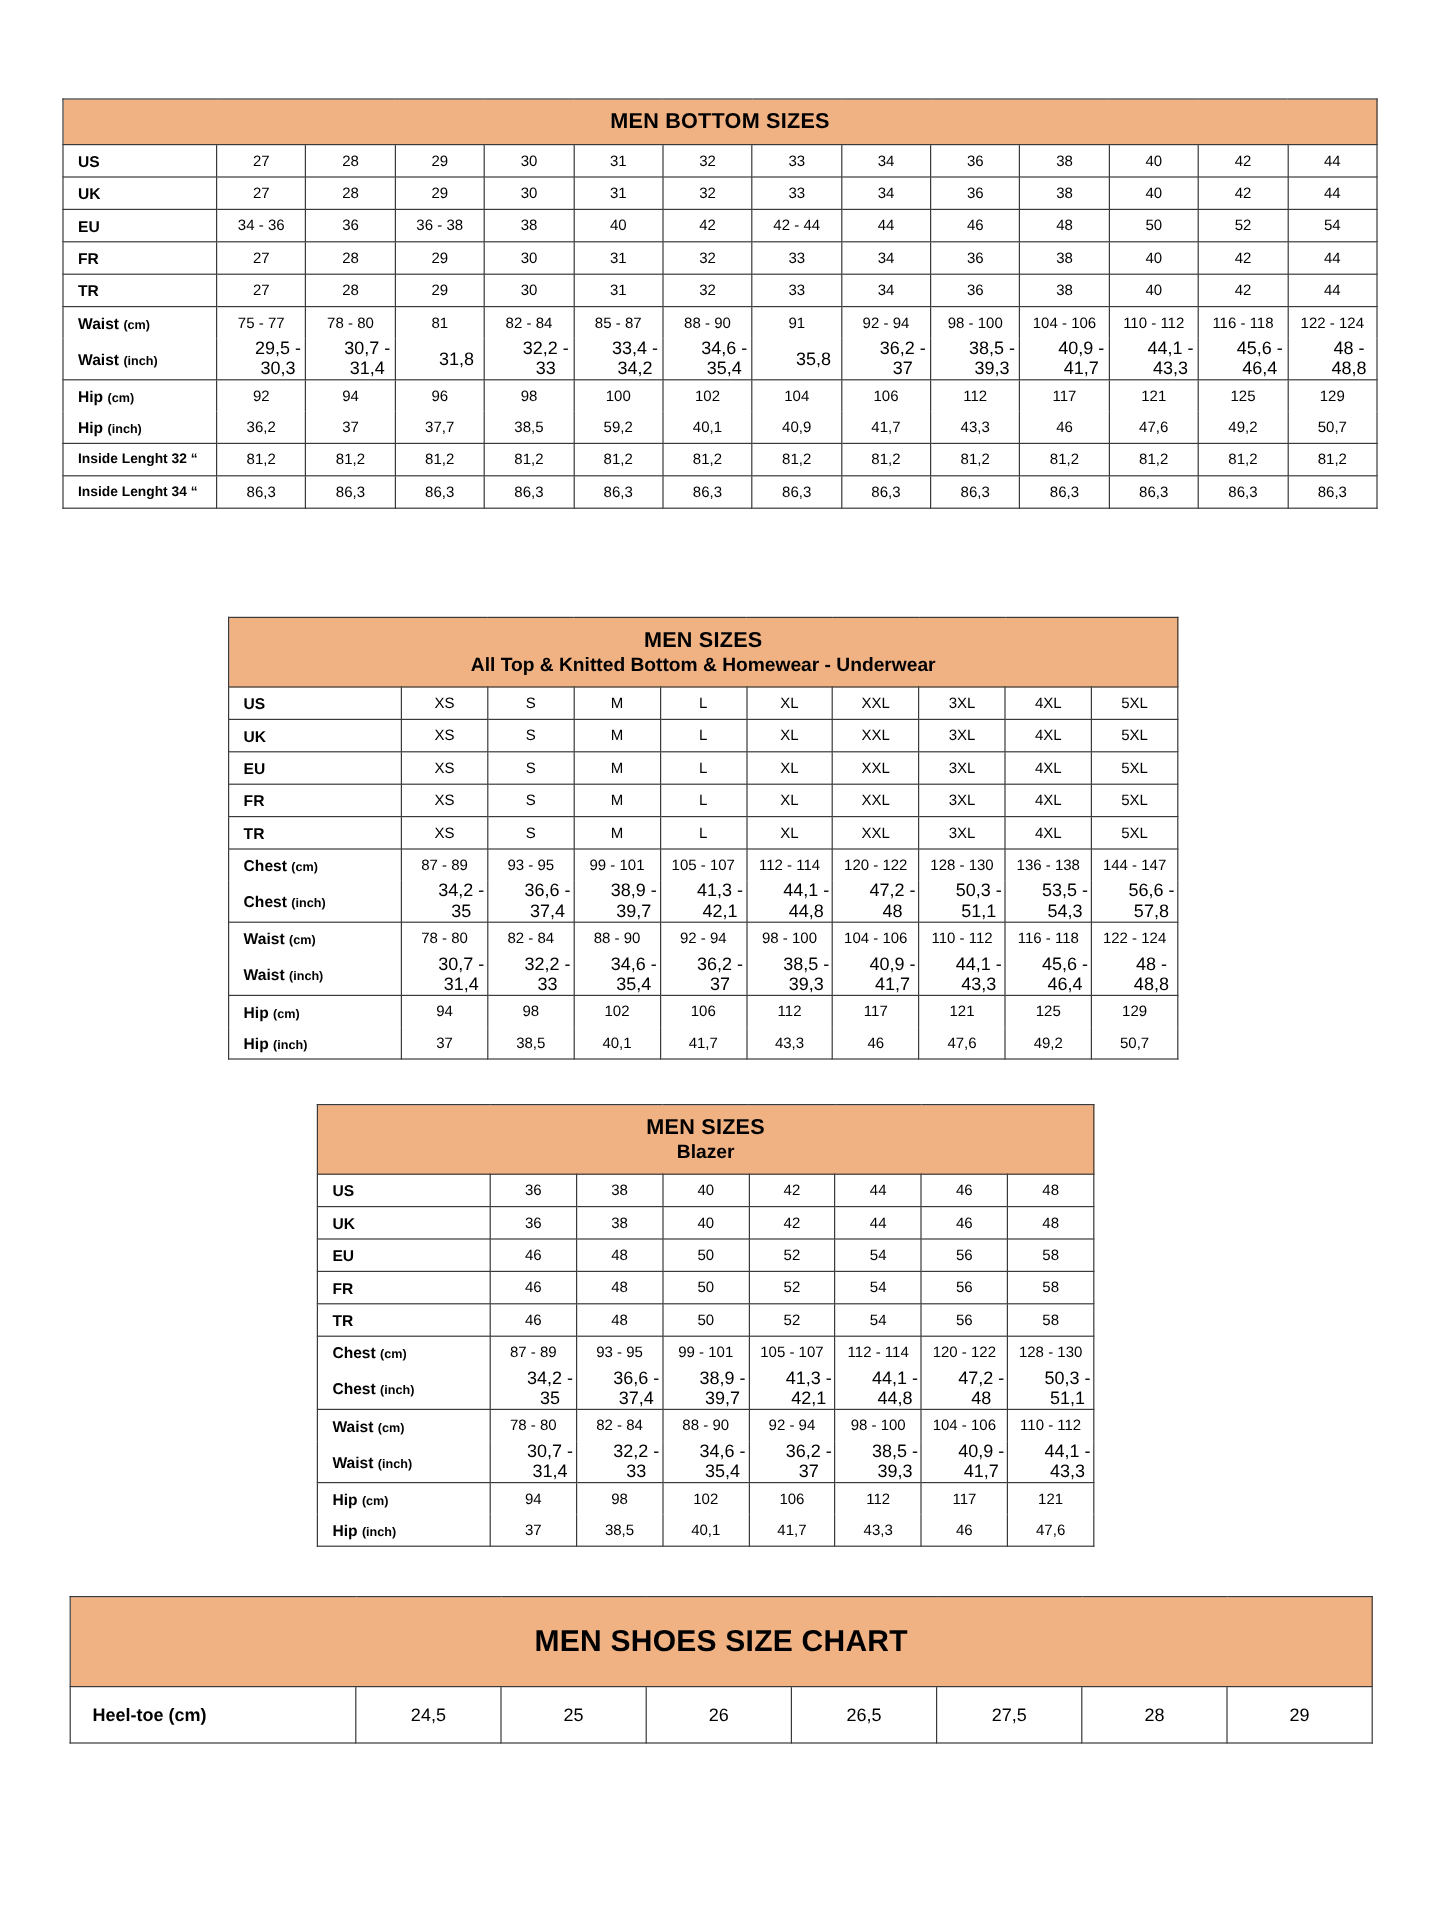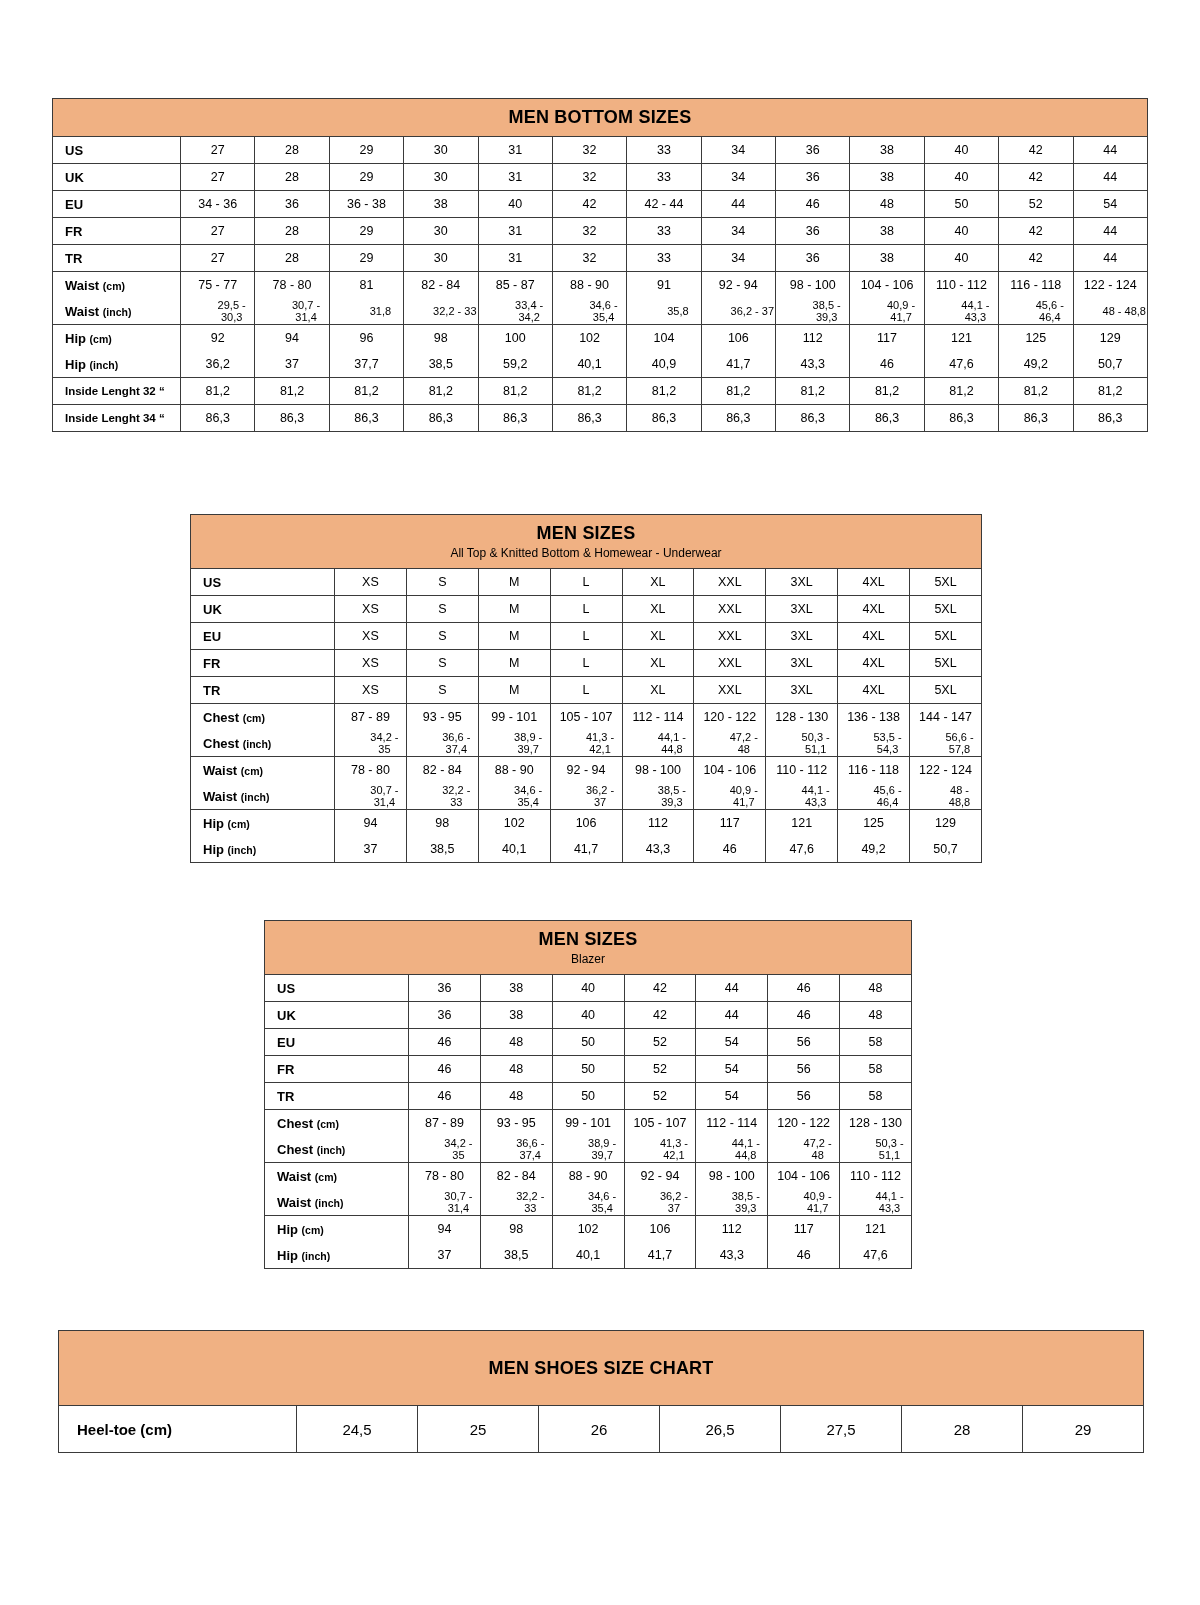--- a/index.html
+++ b/index.html
@@ -38,56 +38,56 @@
   .title-cell {
     background: #f0b183;
     font-weight: bold;
     font-size: 18px;
     letter-spacing: .2px;
     padding: 8px 0 8px 0;
     height: auto;
   }
   .title-sub {
     display: block;
-    font-size: 12px;
-    font-weight: normal;
+    font-size: 16px;
+    font-weight: bold;
     margin-top: 2px;
     letter-spacing: 0;
   }
   .rowlabel {
     text-align: left;
     padding-left: 12px;
     font-weight: bold;
     font-size: 13px;
   }
   .rowlabel .unit {
     font-weight: bold;
     font-size: 10.5px;
   }
   .rowlabel.small {
     font-size: 11.5px;
   }
   .nb-bottom td { border-bottom: none; }
   .nb-top td { border-top: none; }
-  .val-small { font-size: 11px; padding-left: 28px; }
+  .val-small { font-size: 15px; padding-left: 28px; }
 
   
   .block { position: absolute; }
 
-  #tbl-bottom { left: 52px;  top: 98px;  width: 1096px; }
+  #tbl-bottom { left: 52px;  top: 82px;  width: 1096px; }
   #tbl-tops   { left: 190px; top: 514px; width: 792px; }
   #tbl-blazer { left: 264px; top: 920px; width: 648px; }
   #tbl-shoes  { left: 58px;  top: 1330px; width: 1086px; }
 
   #tbl-bottom table, #tbl-tops table, #tbl-blazer table, #tbl-shoes table { width: 100%; }
 
   #tbl-shoes td { height: 46px; font-size: 15px; }
   #tbl-shoes .rowlabel { font-size: 15px; font-weight: bold; padding-left: 18px; }
   #tbl-shoes .hdr { font-weight: bold; font-size: 16px; }
-  #tbl-shoes .title-cell { font-size: 18px; padding: 14px 0; }
+  #tbl-shoes .title-cell { font-size: 25px; padding: 14px 0; }
 </style>
 </head>
 <body>
 
 <div class="page">
 
   <div class="block" id="tbl-bottom">
     <table>
       <colgroup>
         <col style="width:128px">

